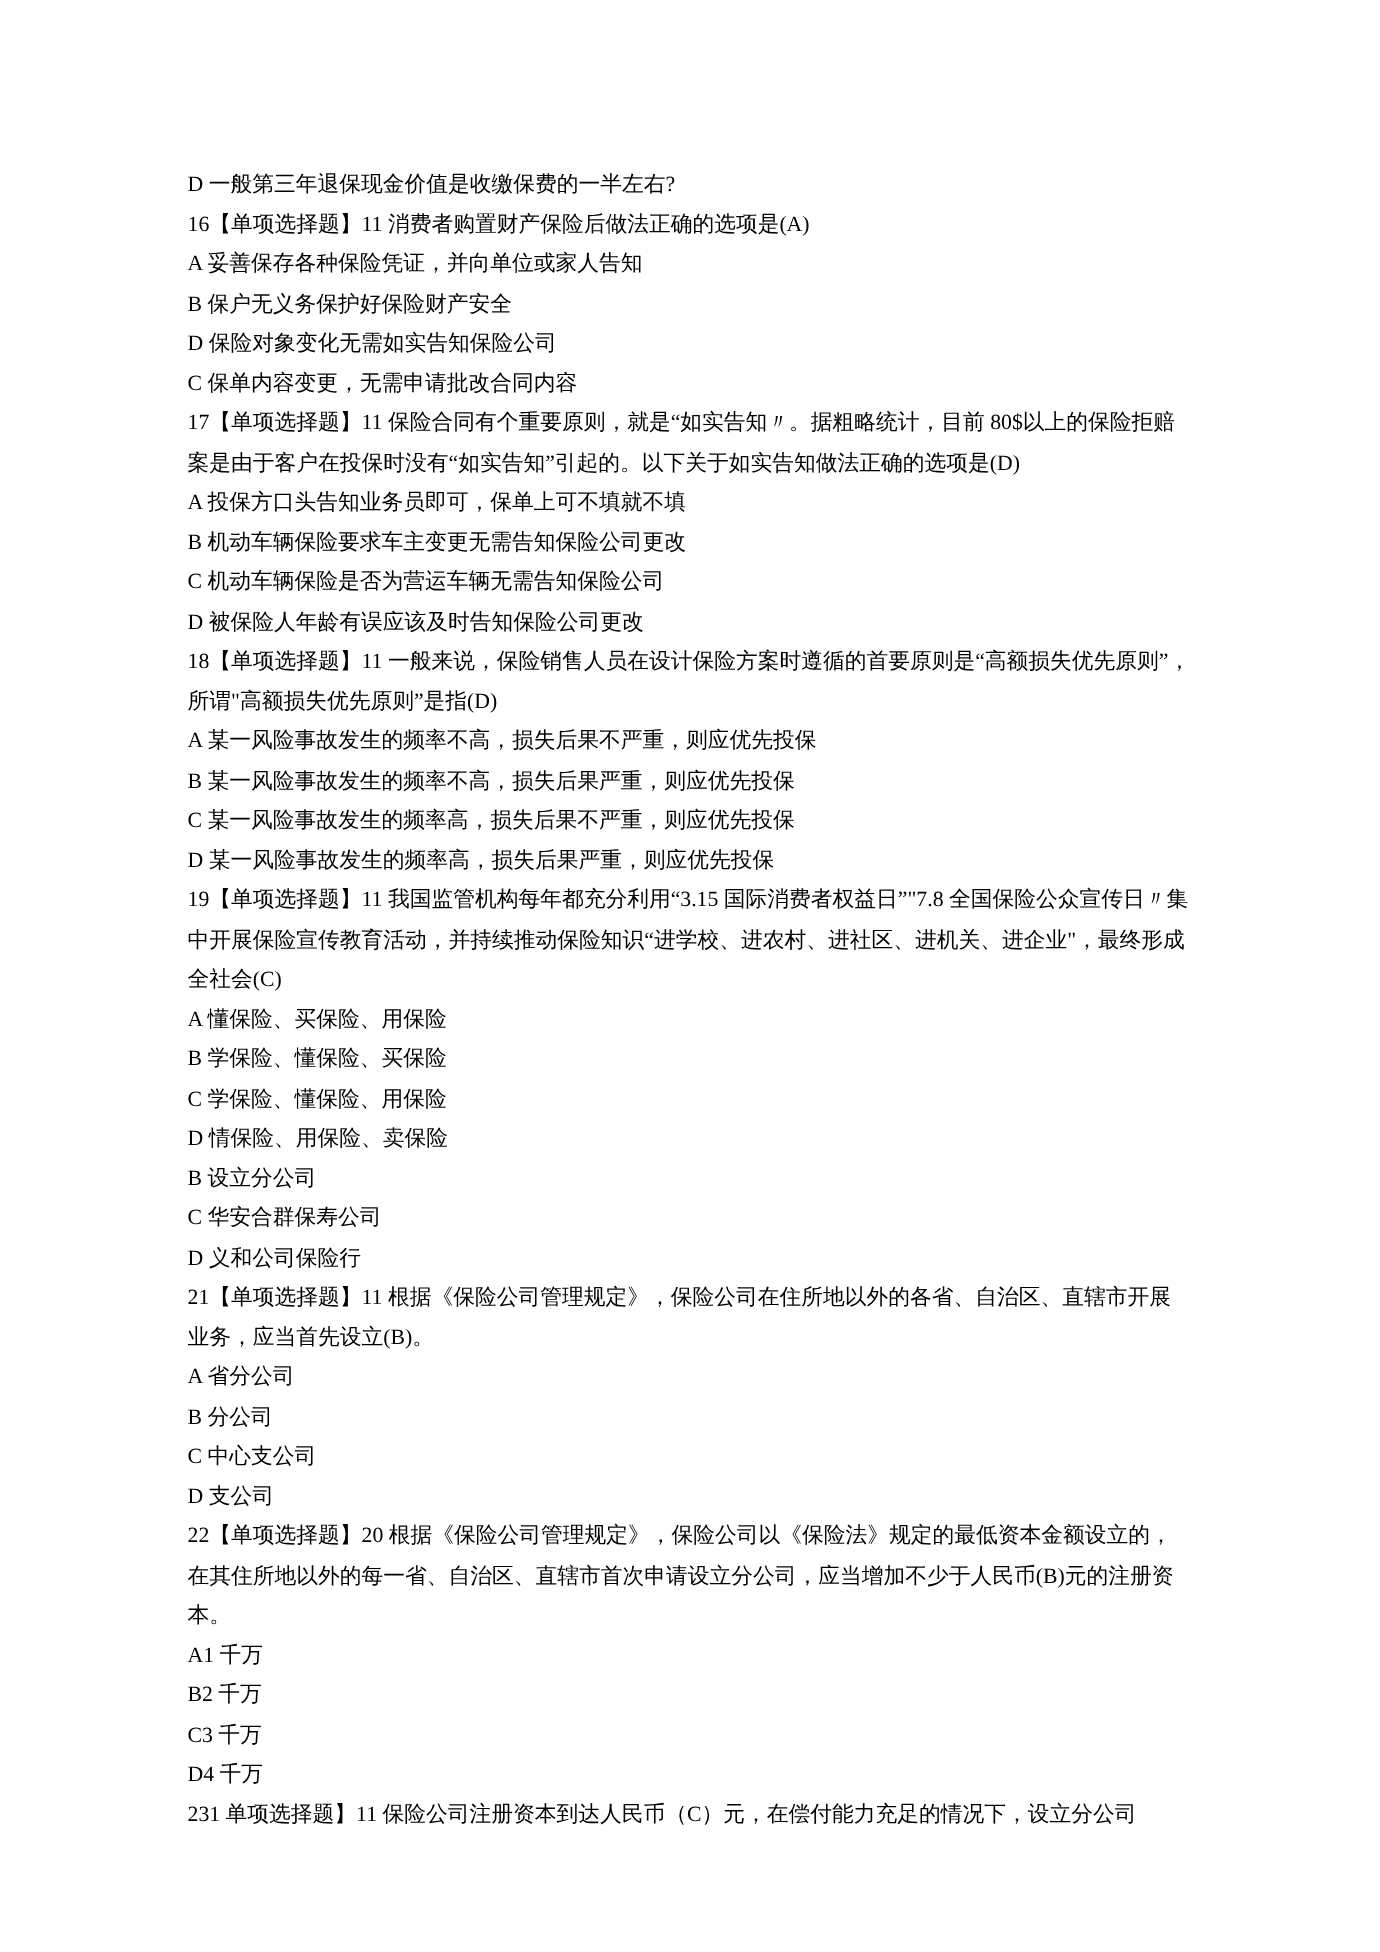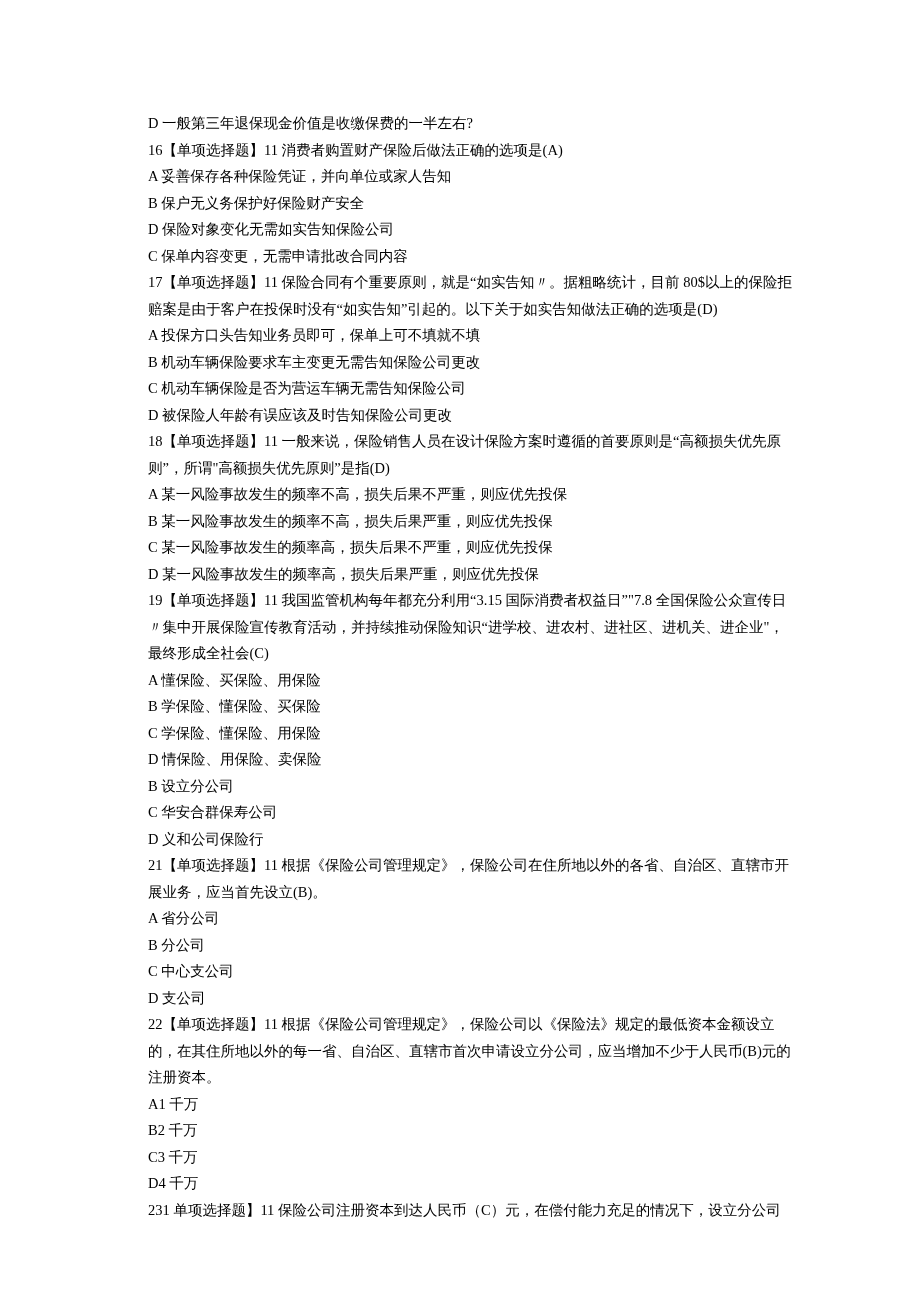--- a/index.html
+++ b/index.html
@@ -12,21 +12,20 @@
     min-height: 1301px;
     box-sizing: border-box;
     padding: 110px 125px 40px 125px;
     font-family: "SimSun", "宋体", serif;
     font-size: 14.5px;
     line-height: 26.5px;
     color: #000000;
   }
   .line {
     display: block;
-    margin-left: 23px;
   }
 </style>
 </head>
 <body>
 
 <div id="content">
     <span class="line">D 一般第三年退保现金价值是收缴保费的一半左右?</span>
     <span class="line">16【单项选择题】11 消费者购置财产保险后做法正确的选项是(A)</span>
     <span class="line">A 妥善保存各种保险凭证，并向单位或家人告知</span>
     <span class="line">B 保户无义务保护好保险财产安全</span>
@@ -48,19 +47,19 @@
     <span class="line">C 学保险、懂保险、用保险</span>
     <span class="line">D 情保险、用保险、卖保险</span>
     <span class="line">B 设立分公司</span>
     <span class="line">C 华安合群保寿公司</span>
     <span class="line">D 义和公司保险行</span>
     <span class="line">21【单项选择题】11 根据《保险公司管理规定》，保险公司在住所地以外的各省、自治区、直辖市开展业务，应当首先设立(B)。</span>
     <span class="line">A 省分公司</span>
     <span class="line">B 分公司</span>
     <span class="line">C 中心支公司</span>
     <span class="line">D 支公司</span>
-    <span class="line">22【单项选择题】11 根据《保险公司管理规定》，保险公司以《保险法》规定的最低资本金额设立的，在其住所地以外的每一省、自治区、直辖市首次申请设立分公司，应当增加不少于人民币(B)元的注册资本。</span>
+    <span class="line">22【单项选择题】20 根据《保险公司管理规定》，保险公司以《保险法》规定的最低资本金额设立的，在其住所地以外的每一省、自治区、直辖市首次申请设立分公司，应当增加不少于人民币(B)元的注册资本。</span>
     <span class="line">A1 千万</span>
     <span class="line">B2 千万</span>
     <span class="line">C3 千万</span>
     <span class="line">D4 千万</span>
     <span class="line">231 单项选择题】11 保险公司注册资本到达人民币（C）元，在偿付能力充足的情况下，设立分公司</span>
   </div>
 
 </body></html>

